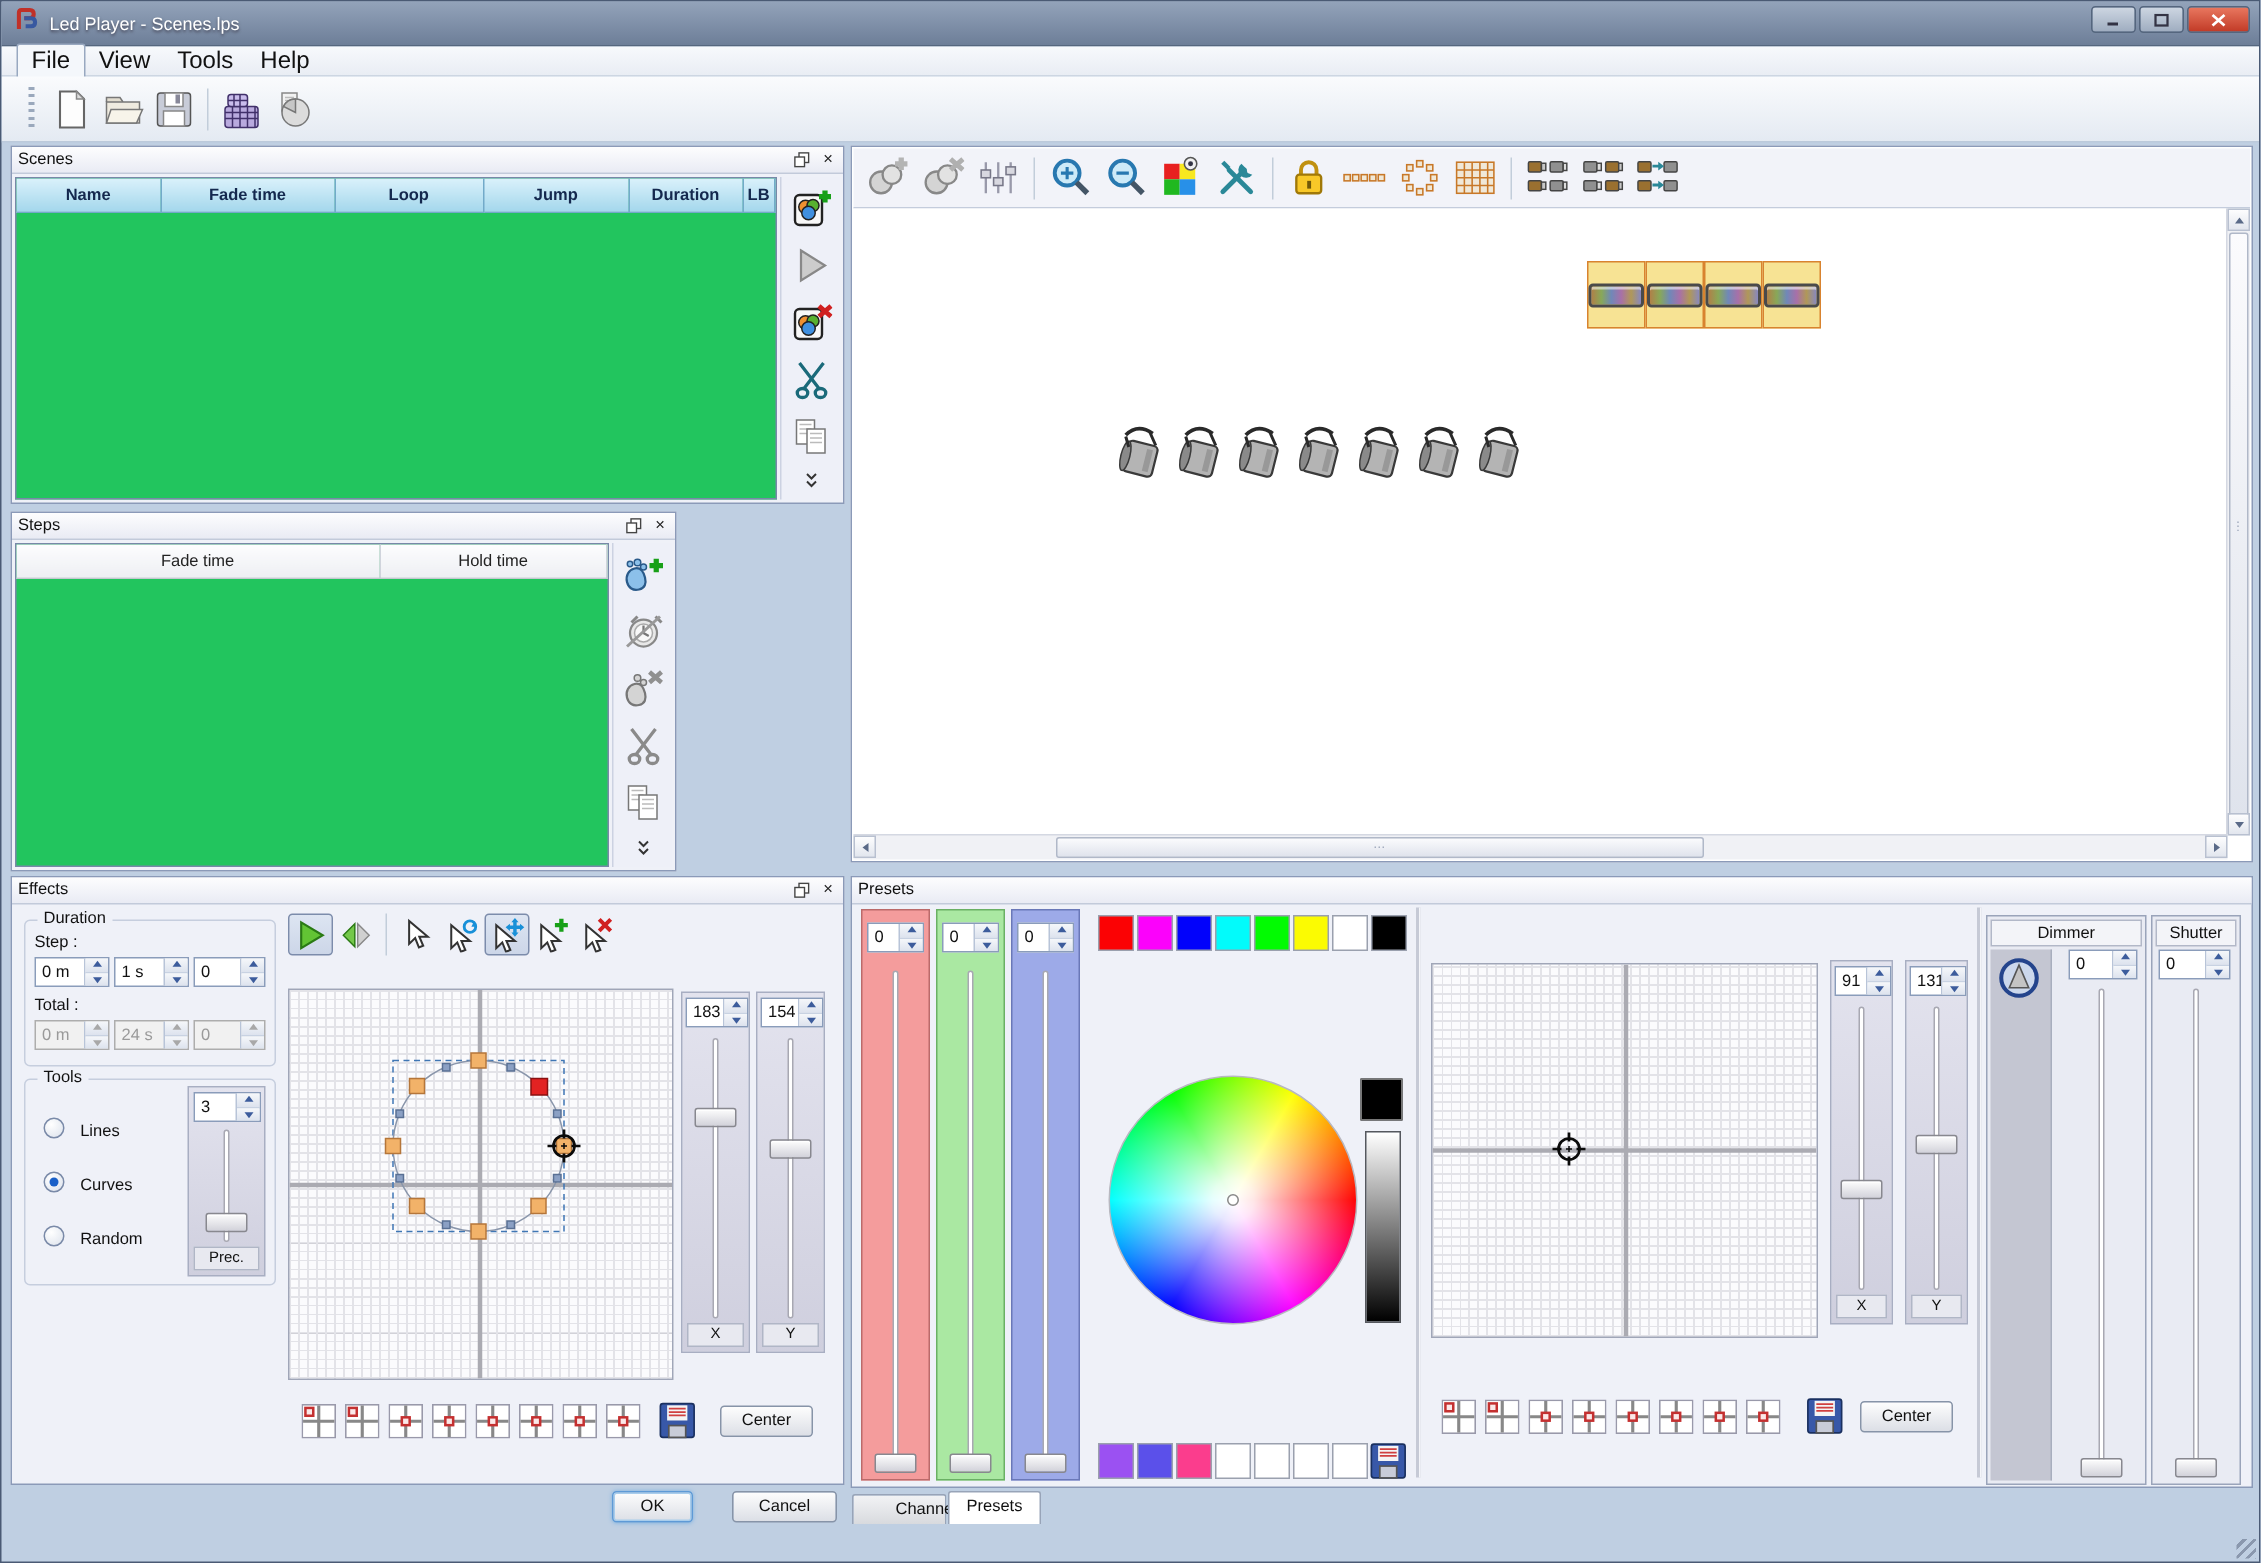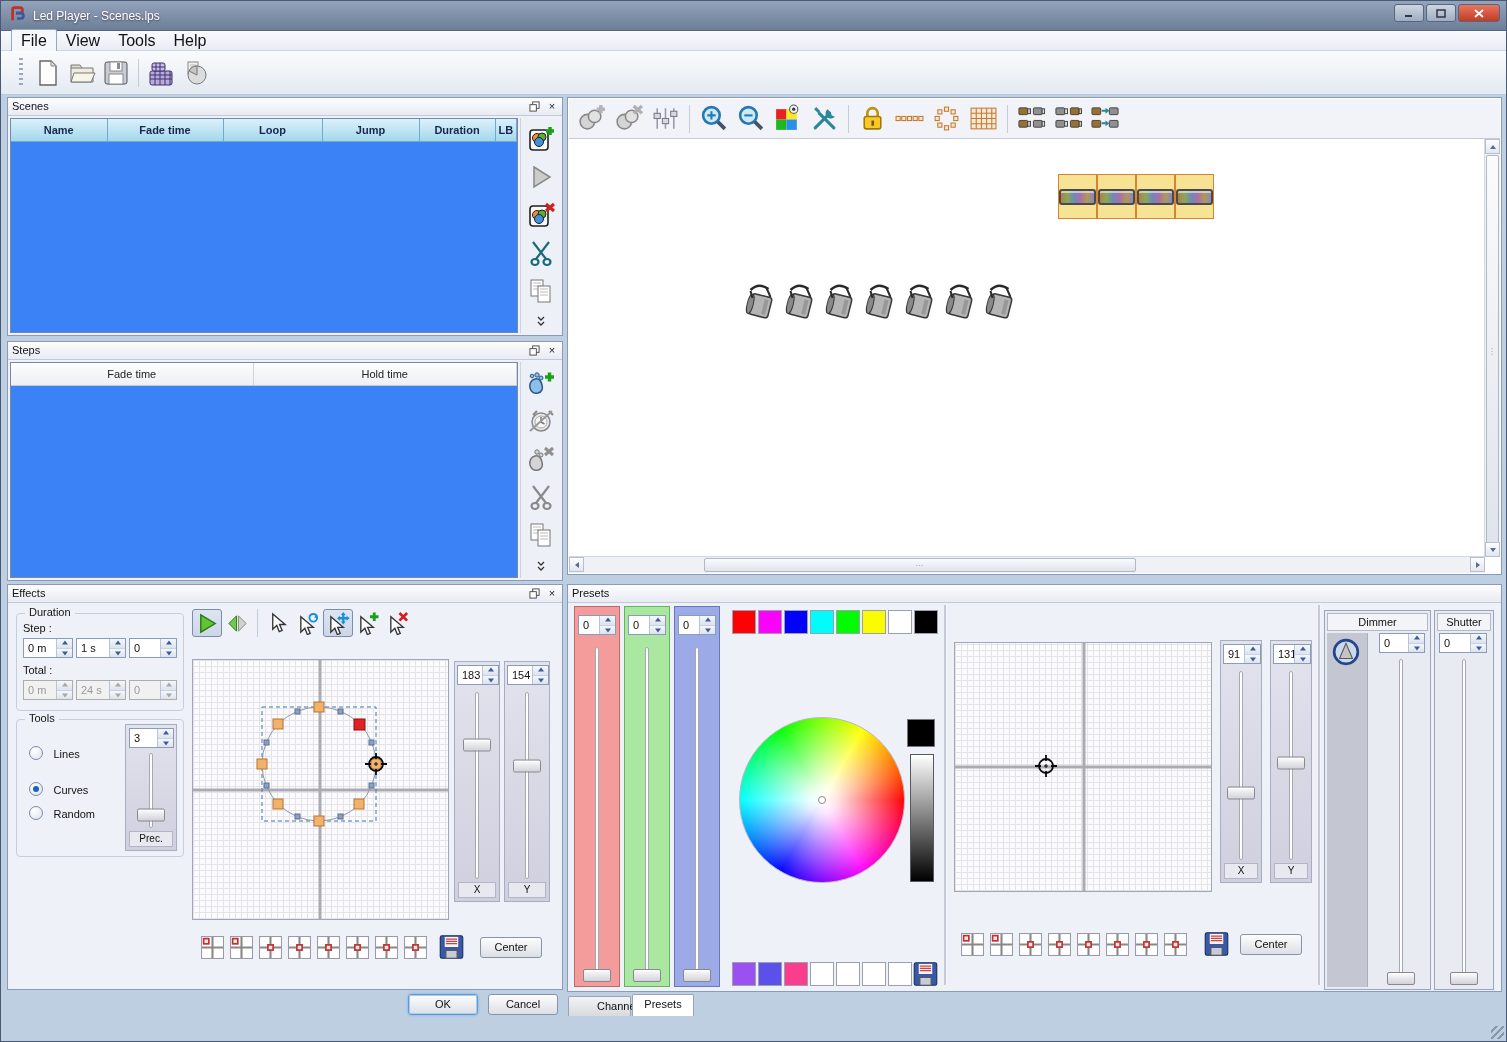--- a/index.html
+++ b/index.html
@@ -21,21 +21,21 @@
   .icon-btn svg{width:28px;height:28px;}
   .tb-sep{width:1px;height:28px;background:#c2cdda;margin:0 5px;display:inline-block;}
   .time{font-family:"DejaVu Sans Mono",monospace;font-size:32px;color:#c2c2c2;letter-spacing:3px;margin-left:22px;}
   
   .panel{position:absolute;background:#eff1f8;border:1px solid #8b9ab8;box-sizing:border-box;}
   .panel-hd{position:absolute;left:0;top:0;right:0;height:17px;background:linear-gradient(#fdfdfe,#e9ebf4);border-bottom:1px solid #c2cada;font-size:11px;color:#111;padding-left:4px;line-height:16px;}
   .hd-btns{position:absolute;right:3px;top:1px;display:flex;gap:4px;}
   .hd-btns span{width:14px;height:14px;display:flex;align-items:center;justify-content:center;font-size:11px;color:#222;}
   .hd-btns svg{width:11px;height:11px;}
   
-  .grid-zone{position:absolute;left:2px;top:20px;right:44px;bottom:2px;background:#3b82f6;border:1px solid #7888a8;}
+  .grid-zone{position:absolute;left:2px;top:20px;right:44px;bottom:2px;background:#22c55e;border:1px solid #7888a8;}
   .grid-table{border-collapse:collapse;width:100%;font-size:11px;table-layout:fixed;}
   .grid-table th{height:20px;background:linear-gradient(#daf1fb,#a4d7ec);border-right:1px solid #72aac9;border-bottom:1px solid #72aac9;color:#14284e;font-weight:bold;}
   .steps-table th{background:linear-gradient(#fdfdfe,#edeff3);border-right:1px solid #d0d4dc;border-bottom:1px solid #c4c8d0;color:#222;font-weight:normal;}
   .drow td{height:20px;background:#9a9aab;color:#f3f3f7;padding:0 4px;border-right:1px solid #8a8a9c;overflow:hidden;white-space:nowrap;}
   .checkbox{display:inline-block;width:13px;height:13px;background:#fff;border:1px solid #6a87ad;position:relative;vertical-align:middle;}
   .checkbox.checked::after{content:'\2713';position:absolute;left:1px;top:-2px;font-size:12px;color:#2a3a55;font-weight:bold;}
   
   .vtb{position:absolute;right:2px;top:20px;bottom:2px;width:40px;background:#eef0f8;border-left:1px solid #ccd2e2;display:flex;flex-direction:column;align-items:center;padding-top:4px;box-sizing:border-box;}
   .vtb .icon-btn{width:34px;height:34px;margin-bottom:4px;}
   .vtb .icon-btn svg{width:28px;height:28px;}
@@ -256,21 +256,21 @@
             <rect x="11" y="9" width="12" height="16" fill="#fff" stroke="#777"></rect>
             <path d="M13 12h8M13 15h8M13 18h8" stroke="#bbb"></path>
           </svg>
         </span>
         <span class="chv"><svg viewBox="0 0 12 12">
             <path d="M3 2l3 3 3-3M3 7l3 3 3-3" fill="none" stroke="#333" stroke-width="1.3"></path>
           </svg></span>
     </div>
   </div>
 
-  <div class="panel" style="left:6px;top:340px;width:556px;height:240px;">
+  <div class="panel" style="left:6px;top:340px;width:444px;height:240px;">
     <div class="panel-hd"><span>Steps</span>
       <span class="hd-btns">
           <span>
             <svg viewBox="0 0 12 12">
               <rect x="4" y="1" width="7" height="7" fill="#fff" stroke="#444"></rect>
               <rect x="1" y="4" width="7" height="7" fill="#fff" stroke="#444"></rect>
             </svg>
           </span>
           <span>×</span>
         </span>
@@ -654,21 +654,21 @@
             <i class="u"></i>
             <i class="d"></i>
           </span>
         </span>
     </div>
 
     <div class="grp" style="left:8px;top:134px;width:166px;height:136px;">
       <span class="grp-lbl">Tools</span>
       <span class="radio-row" style="position:absolute;left:12px;top:24px;"><span class="radio"></span> <span class="lbl" style="position:static;margin-left:6px;">Lines</span></span>
       <span class="radio-row" style="position:absolute;left:12px;top:60px;"><span class="radio checked"></span> <span class="lbl" style="position:static;margin-left:6px;">Curves</span></span>
-      <span class="radio-row" style="position:absolute;left:12px;top:84px;text-align:center;"><span class="radio"></span> <span class="lbl" style="position:static;margin-left:6px;">Random</span></span>
+      <span class="radio-row" style="position:absolute;left:12px;top:96px;text-align:center;"><span class="radio"></span> <span class="lbl" style="position:static;margin-left:6px;">Random</span></span>
       <div class="slider-panel" style="left:108px;top:4px;width:52px;height:127px;">
         <span class="spin" style="left:3px;top:3px;width:45px;">
             <span class="sv">3</span>
             <span class="sb">
               <i class="u"></i>
               <i class="d"></i>
             </span>
           </span>
         <span class="vline" style="top:28px;bottom:22px;"></span>
         <span class="hthumb" style="top:72%;"></span>
@@ -848,21 +848,21 @@
         <svg viewBox="0 0 24 24" width="25" height="25">
           <rect x="2" y="2" width="20" height="20" rx="1.5" fill="#3858a8" stroke="#1a3060"></rect>
           <rect x="6" y="3" width="12" height="9" fill="#f4f4f4"></rect>
           <path d="M7 5h10M7 7h10M7 9h10" stroke="#d04040"></path>
           <rect x="7" y="15" width="10" height="7" fill="#c8ccd8" stroke="#555"></rect>
         </svg>
       </span>
     <span class="btn" style="left:472px;top:352px;width:62px;">Center</span>
   </div>
 
-  <span class="btn focus" style="left:407px;top:993px;width:70px;">OK</span>
+  <span class="btn focus" style="left:407px;top:993px;width:54px;">OK</span>
   <span class="btn" style="left:487px;top:993px;width:70px;">Cancel</span>
 
   <div class="panel" style="left:566px;top:583px;width:935px;height:408px;">
     <div class="panel-hd"><span>Presets</span></div>
 
     <div class="fader" style="left:6px;top:21px;height:381px;background:#f49c9c;border-color:#bb6a6a;">
       <span class="spin" style="left:3px;top:8px;width:38px;">
           <span class="sv">0</span>
           <span class="sb">
             <i class="u"></i>

